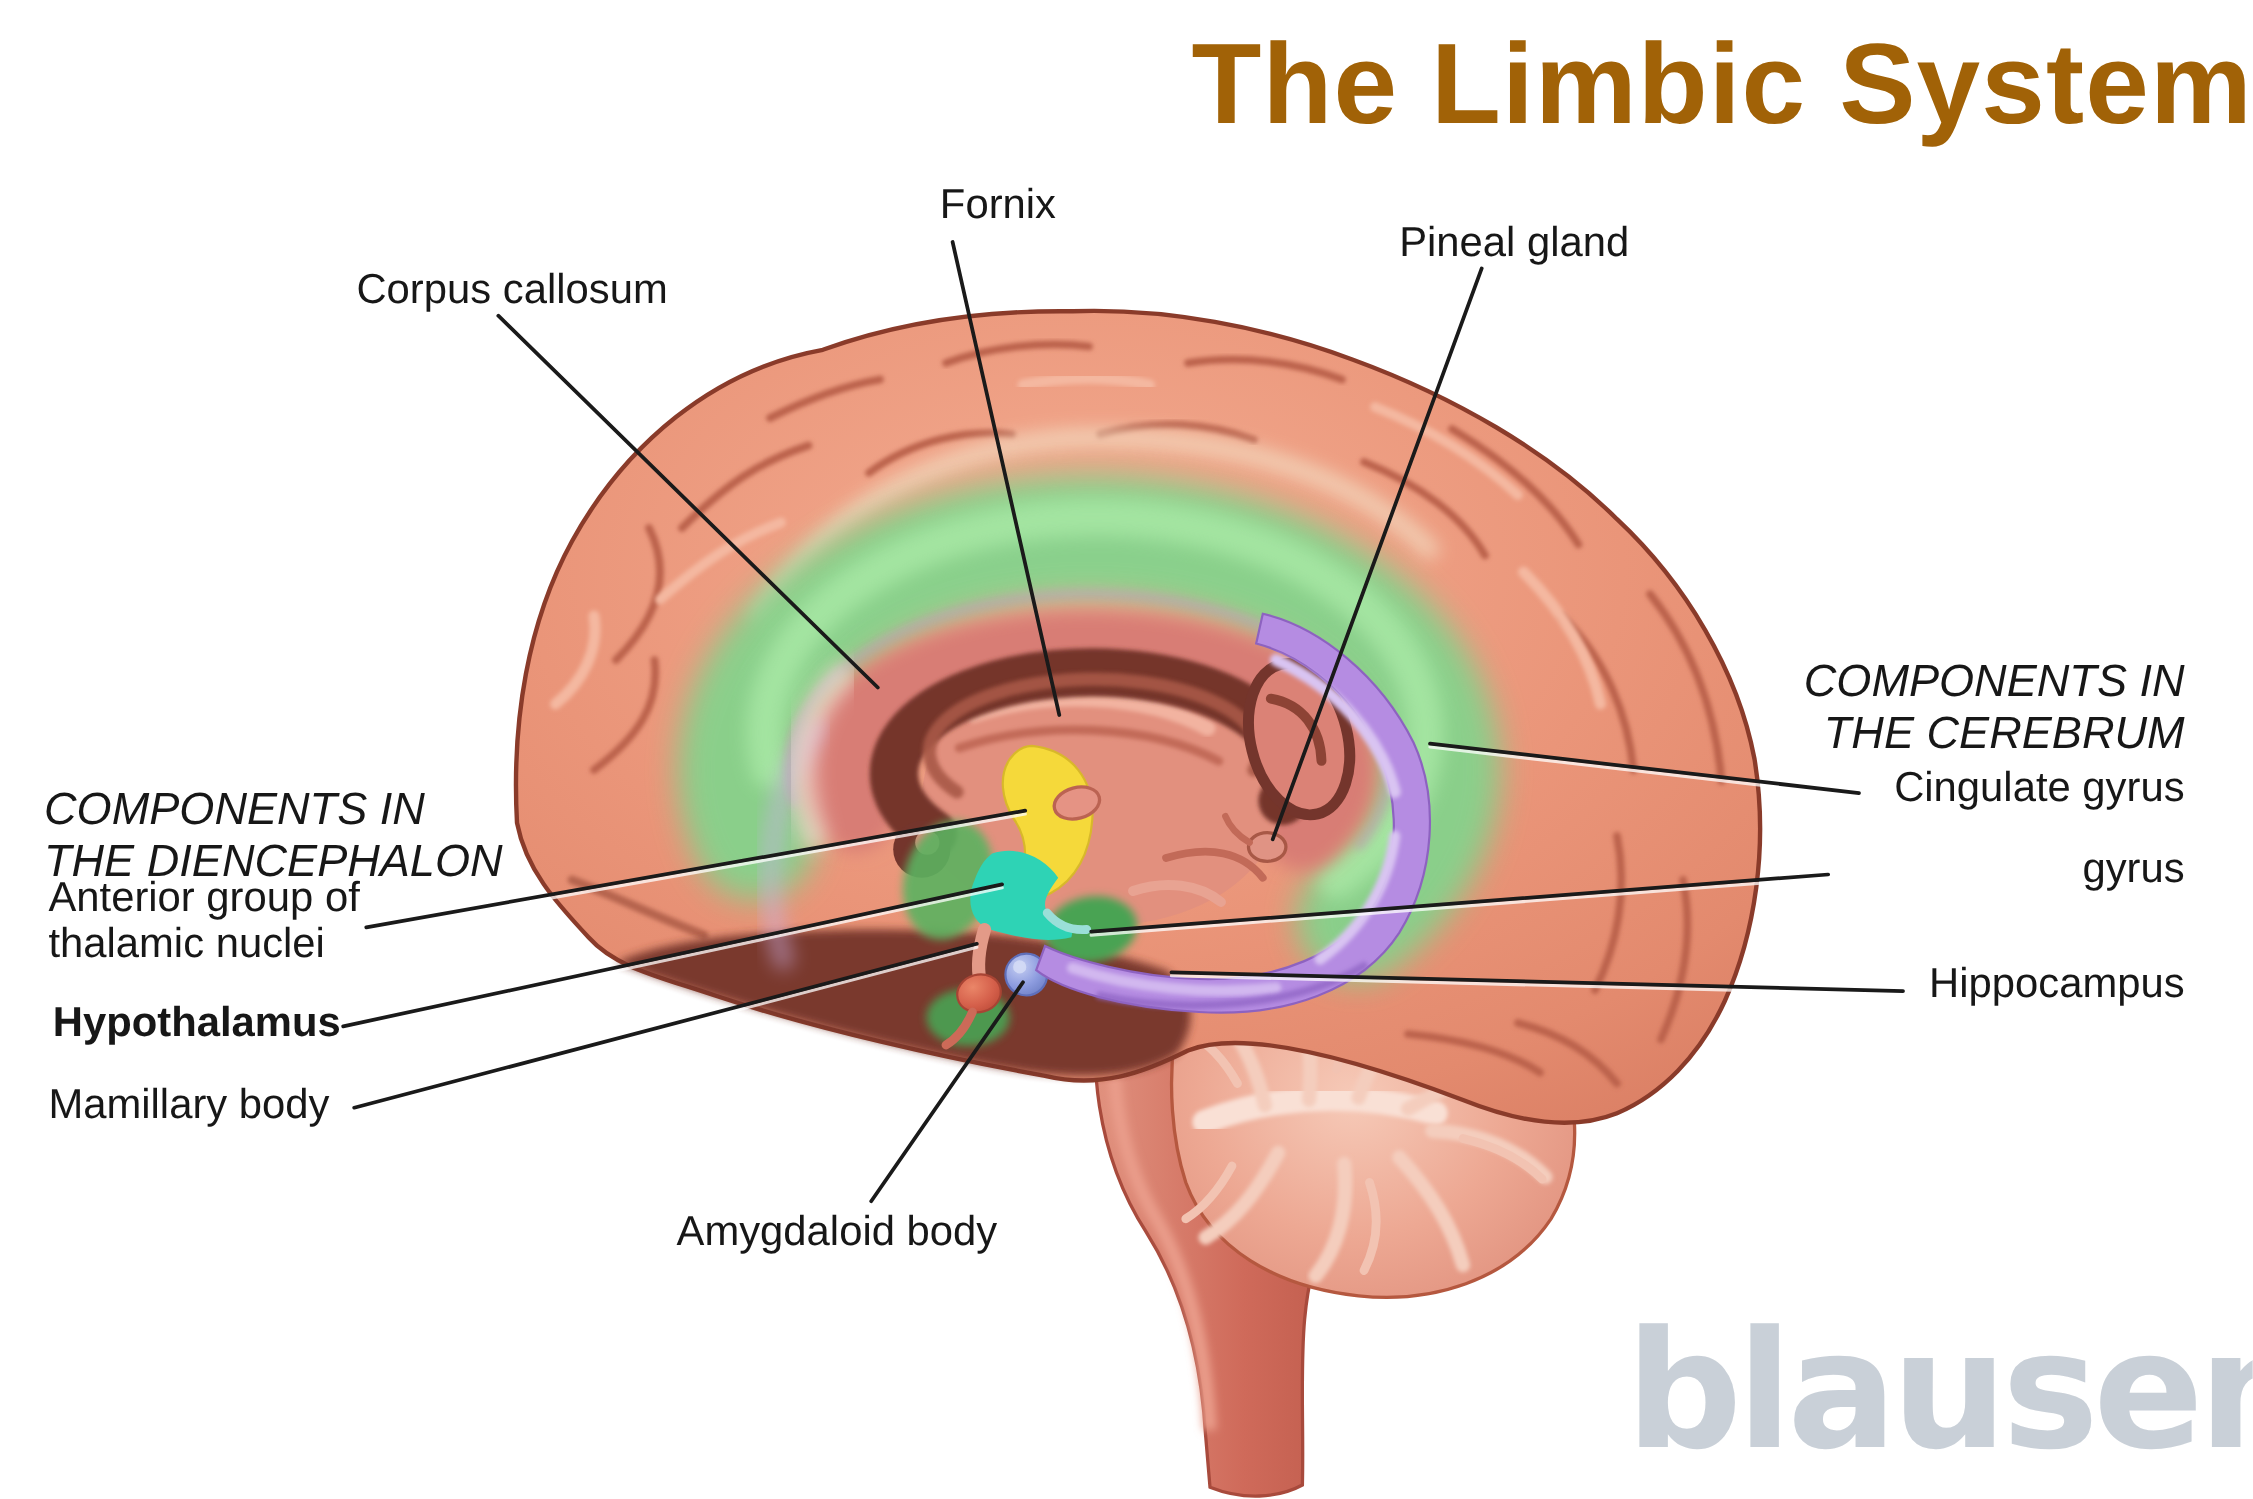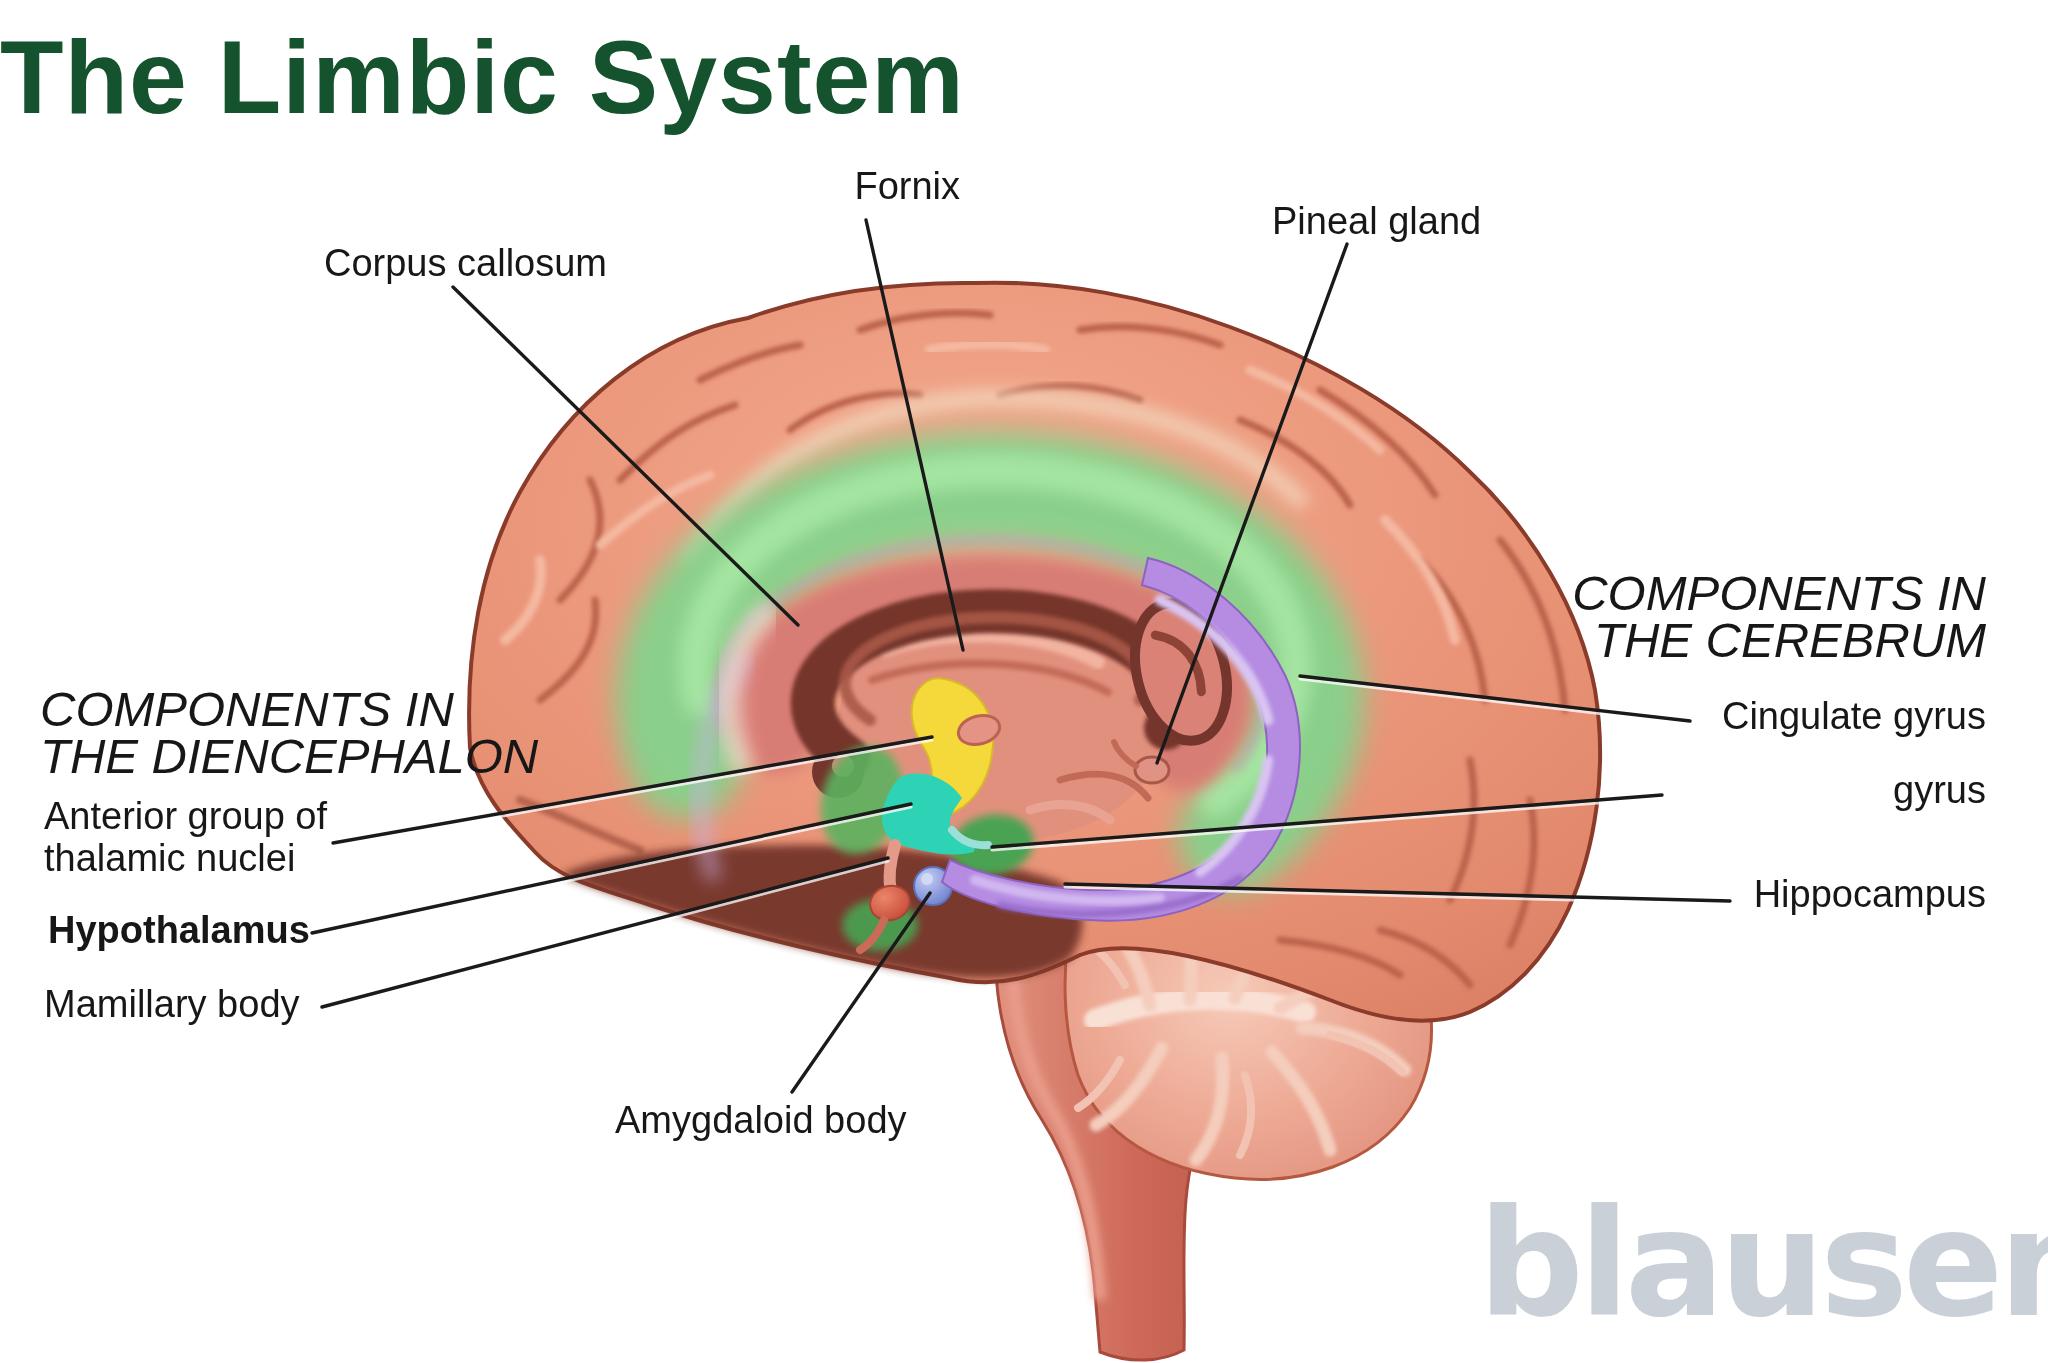--- a/index.html
+++ b/index.html
@@ -3,25 +3,25 @@
 <meta charset="utf-8">
 <style>
   html,body{margin:0;padding:0;background:#ffffff;}
   .stage{
     position:relative;width:2048px;height:1363px;background:#ffffff;overflow:hidden;
     font-family:"Liberation Sans",sans-serif;color:#171717;
   }
   .stage svg{position:absolute;left:0;top:0;}
   .lbl{position:absolute;white-space:nowrap;line-height:1.1;}
   .title{
-    left:0;top:20px;width:2048px;text-align:left;
-    font-size:104px;font-weight:bold;letter-spacing:1px;color:#14532d;
+    left:0;top:20px;width:2048px;text-align:right;
+    font-size:104px;font-weight:bold;letter-spacing:1px;color:#a16207;
   }
   .plain{font-size:38px;}
-  .hdr{font-size:49px;font-style:italic;line-height:47px;}
+  .hdr{font-size:41px;font-style:italic;line-height:47px;margin-top:26px;}
   .rt{text-align:right;}
   .two{line-height:42px;}
   .watermark{
     position:absolute;left:1478px;top:1178px;
     font-family:"DejaVu Sans",sans-serif;font-size:148px;font-weight:600;
     letter-spacing:-5px;color:#c7ced6;opacity:0.95;
   }
 </style>
 </head>
 <body>

